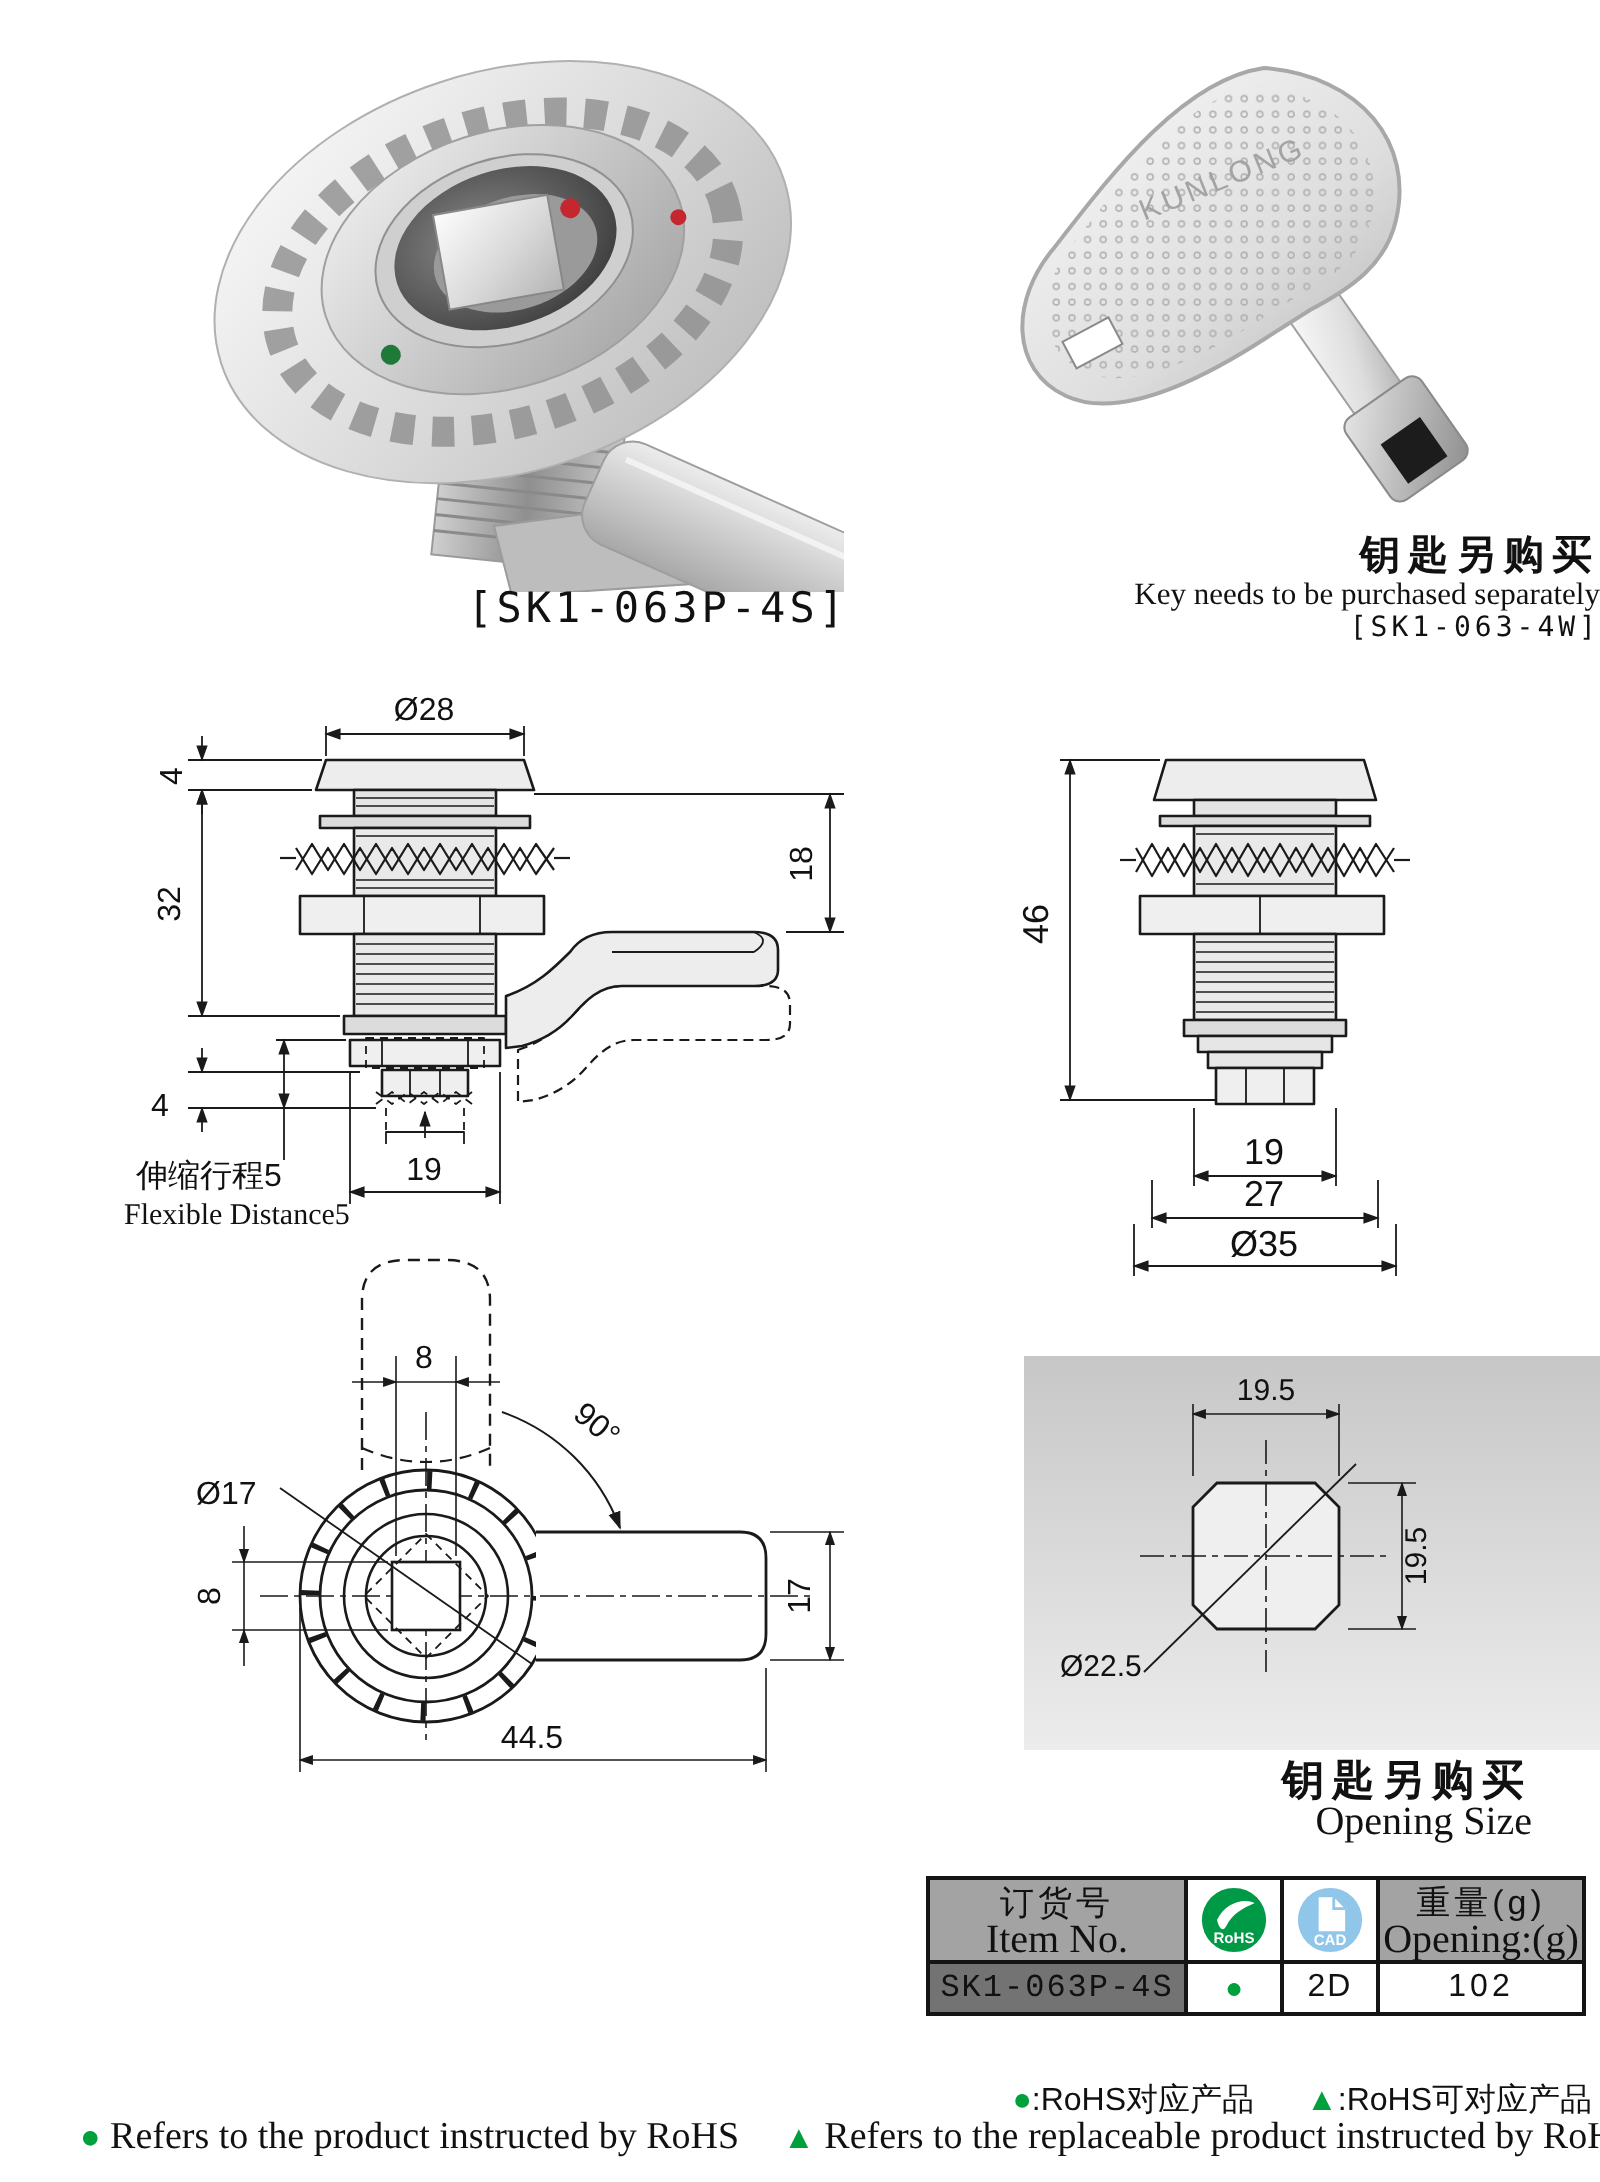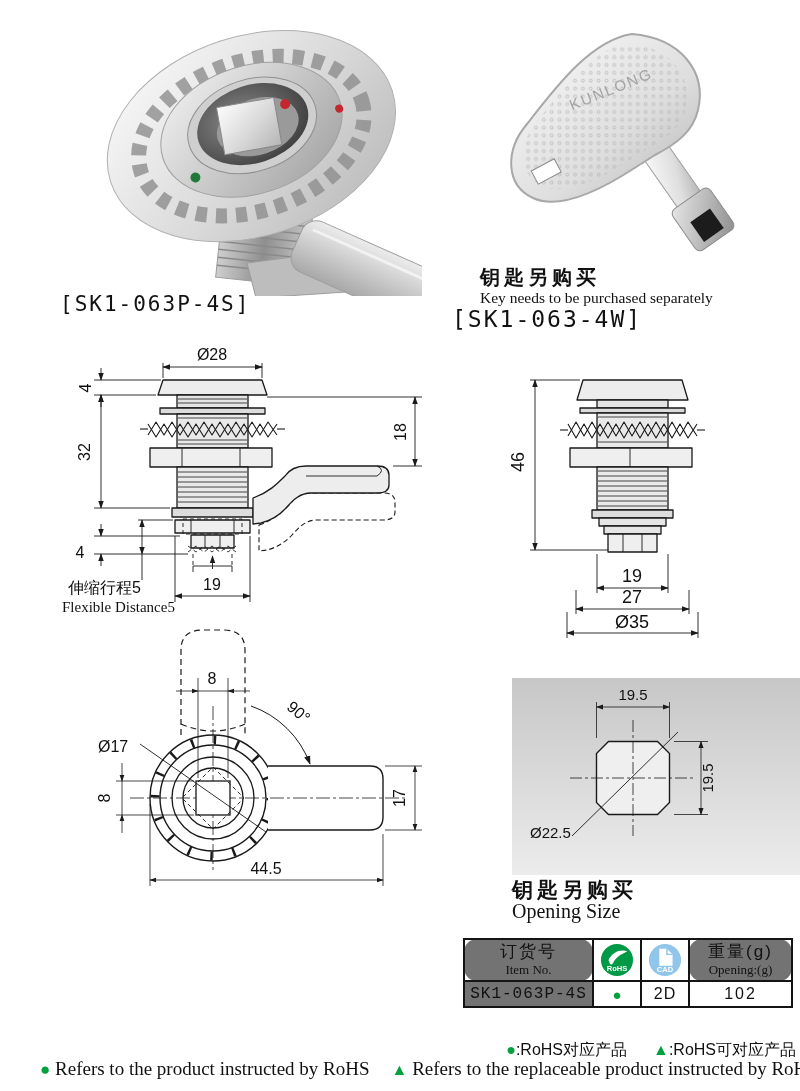--- a/index.html
+++ b/index.html
@@ -1,32 +1,32 @@
 <!DOCTYPE html>
 <html><head>
 <meta charset="utf-8">
 <style>
   html,body{margin:0;padding:0;}
   body{width:800px;height:1091px;background:#fff;position:relative;
        font-family:"Liberation Sans",sans-serif;color:#111;overflow:hidden;}
   .abs{position:absolute;}
-  .ctr{text-align:left;}
+  .ctr{text-align:right;}
   .mono{font-family:"DejaVu Sans Mono","Liberation Mono",monospace;}
   .serif{font-family:"Liberation Serif",serif;}
   .dim{font-family:"Liberation Sans",sans-serif;font-size:16px;fill:#111;}
   .dim15{font-size:15px;}
   .dim18{font-size:18px;}
   .cjk{font-family:"Liberation Sans",sans-serif;}
   svg text{stroke:none;}
   #spec-table{border-collapse:collapse;table-layout:fixed;}
   #spec-table td{border:2px solid #141414;text-align:center;vertical-align:middle;padding:0;overflow:hidden;}
-  #spec-table .hdr{background:#737373;border-radius:13px;}
+  #spec-table .hdr{background:#a3a3a3;}
   #spec-table .item{background:#737373;font-family:Liberation Mono, monospace;font-size:16px;letter-spacing:1px;}
   .hdr-cn{font-size:17px;line-height:19px;letter-spacing:2px;}
-  .hdr-en{font-family:"Liberation Serif",serif;font-size:13px;line-height:18px;}
+  .hdr-en{font-family:"Liberation Serif",serif;font-size:20px;line-height:18px;}
   .dot{color:#00a03c;}
   .weight{font-size:16px;letter-spacing:2px;margin-left:41px;}
   .cad2d{font-size:16px;letter-spacing:1px;}
   .legend-cn{font-size:16px;}
   .legend-en{font-family:"Liberation Serif",serif;font-size:19px;}
 </style>
 </head>
 <body>
 
 <svg class="abs" style="left:82px;top:8px" width="340" height="288" viewBox="0 0 340 288" xmlns="http://www.w3.org/2000/svg">
@@ -116,21 +116,21 @@
   <g>
     <path d="M137,6 C186,10 212,44 203,82 C198,104 181,116 160,127 L138,141 C104,163 64,182 38,170 C10,157 10,122 32,96 C60,60 96,12 137,6 Z" fill="url(#gKey)" stroke="#a8a8a8" stroke-width="2"></path>
     <path d="M137,6 C186,10 212,44 203,82 C198,104 181,116 160,127 L138,141 C104,163 64,182 38,170 C10,157 10,122 32,96 C60,60 96,12 137,6 Z" transform="translate(14,10) scale(0.87)" fill="url(#pDots)" stroke="none"></path>
     <text x="118" y="66" transform="rotate(-22 118 66)" text-anchor="middle" font-size="15" letter-spacing="2" fill="#a3a3a3">KUNLONG</text>
     <rect x="38" y="136" width="26" height="15" transform="rotate(-28 51 143)" fill="#fff" stroke="#8a8a8a"></rect>
   </g>
 </svg>
 
 <div class="abs ctr cjk" style="left:480px;top:264px;width:320px;font-size:20px;letter-spacing:4px;font-weight:600">钥匙另购买</div>
 <div class="abs ctr serif" style="left:480px;top:289px;width:320px;font-size:15.5px">Key needs to be purchased separately</div>
-<div class="abs ctr mono" style="left:452px;top:306px;width:320px;font-size:23px;letter-spacing:2px">[SK1-063-4W]</div>
+<div class="abs ctr mono" style="left:480px;top:306px;width:320px;font-size:14px;letter-spacing:2px">[SK1-063-4W]</div>
 
 <svg class="abs" style="left:60px;top:340px" width="380" height="295" viewBox="0 0 380 295" xmlns="http://www.w3.org/2000/svg" xmlns:xlink="http://www.w3.org/1999/xlink">
   <defs>
     <marker id="aF" viewBox="0 0 10 10" refX="9" refY="5" markerWidth="9" markerHeight="9" orient="auto-start-reverse">
       <path d="M0,1.5 L10,5 L0,8.5 Z" fill="#1a1a1a"></path>
     </marker>
     <path id="armF" d="M193,158 C208,153 217,144 225,136 Q232,126 246,126 L317,126 Q329,126 329,135 L329,145 Q329,153 317,153 L251,153 C240,153 233,160 226,168 Q216,179 201,183 L193,184 Z"></path>
   </defs>
   <g stroke="#1a1a1a" stroke-width="1.3" stroke-linejoin="round">
     <use href="#armF" xlink:href="#armF" transform="translate(6,27)" fill="none" stroke-dasharray="5 3" stroke-width="1.1"></use>

